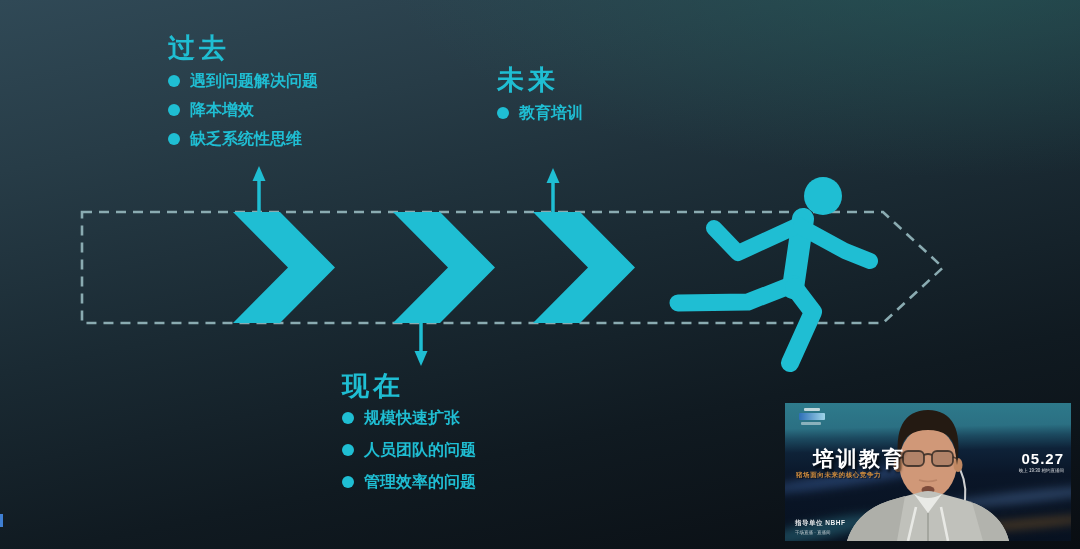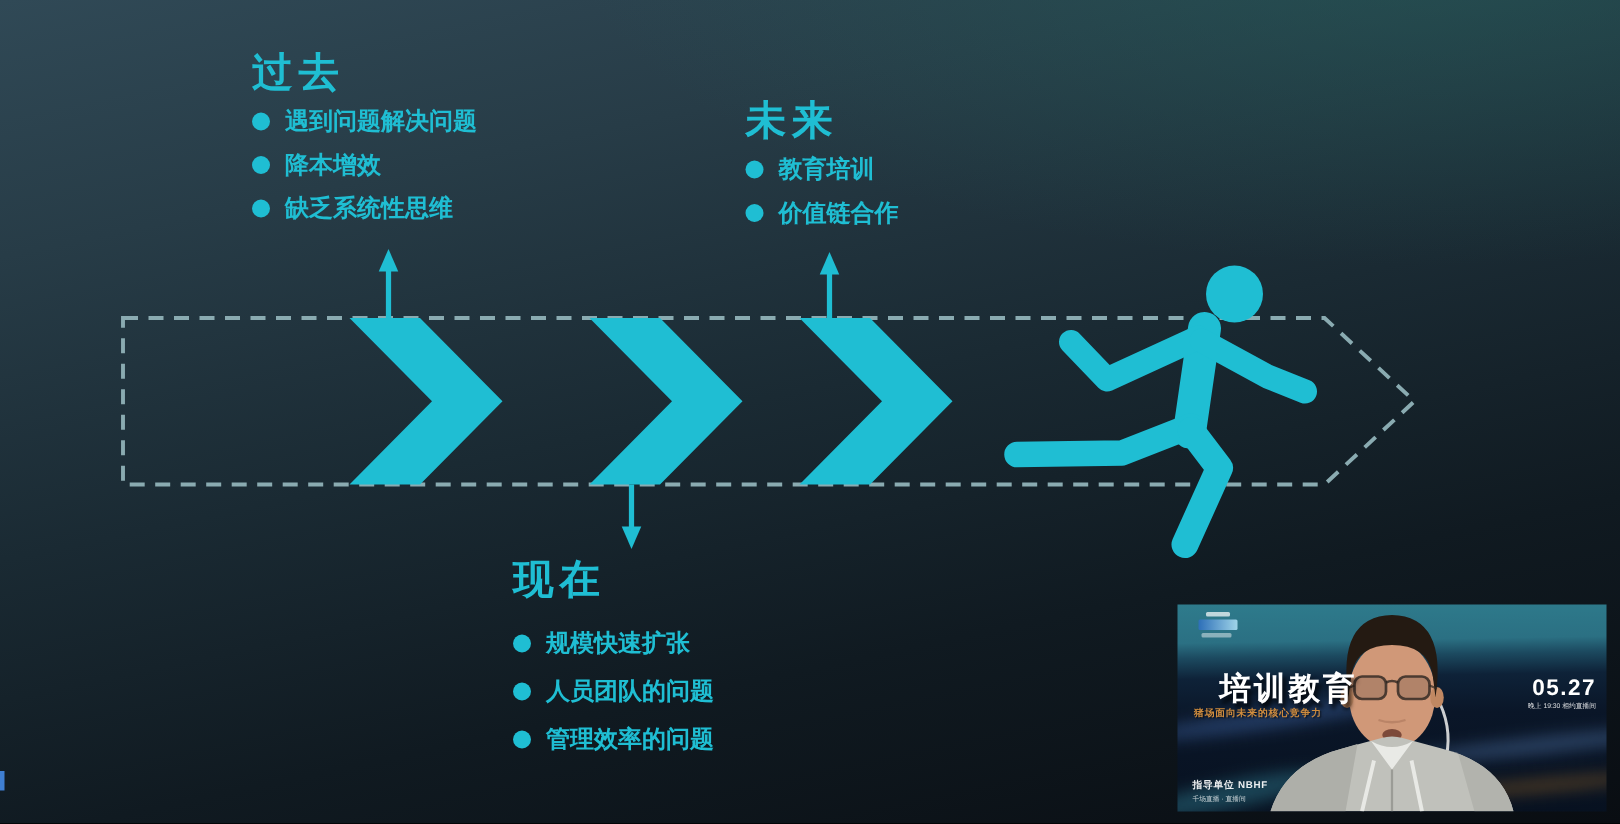--- a/index.html
+++ b/index.html
@@ -6,21 +6,21 @@
   #stage{position:relative;width:1080px;height:549px;overflow:hidden;
     font-family:"Liberation Sans","DejaVu Sans",sans-serif;
     background:
       radial-gradient(85% 65% at 88% -8%, rgba(36,96,92,0.55), rgba(36,96,92,0) 62%),
       linear-gradient(168deg, #304956 0%, #273c47 22%, #1a2a33 48%, #101a21 72%, #090d12 100%);
   }
   .group{position:absolute;color:var(--accent);}
   .group h2{margin:0;font-size:27px;font-weight:700;letter-spacing:4px;}
   .group ul{list-style:none;margin:4px 0 0 0;padding:0;}
   .group li{display:flex;align-items:center;gap:10px;height:22px;margin-bottom:7px;font-size:16px;font-weight:700;letter-spacing:0px;}
-  .group.present ul{margin-top:14px;text-align:center;}
+  .group.present ul{margin-top:3px;text-align:center;}
   .group.present li{margin-bottom:10px;}
   .dot{width:12px;height:12px;border-radius:50%;background:var(--accent);flex:0 0 auto;}
   #diagram{position:absolute;left:0;top:0;}
   .accent-fill{fill:var(--accent);}
   .accent-stroke{stroke:var(--accent);}
 
   #overlay{position:absolute;left:785px;top:403px;width:286px;height:138px;overflow:hidden;
     background:linear-gradient(179deg,#2e7b8c 0px,#2b7083 26px,#1c4a60 36px,#0e2238 50px,#0a1628 75px,#071120 100%);}
   .streak{position:absolute;border-radius:50%;filter:blur(5px);}
   #ov-title{position:absolute;left:10px;top:42px;color:#fff;font-size:21px;font-weight:700;letter-spacing:2px;text-shadow:2px 3px 3px rgba(0,0,0,.8);margin-left:18px;}
@@ -87,24 +87,20 @@
     </ul>
   </section>
 
   <section class="group future" style="left:497px;top:30px;margin-top:32px;">
     <h2>未来</h2>
     <ul>
       <li>
           <span class="dot"></span>
           <span>教育培训</span>
         </li>
-      <li>
-          <span class="dot"></span>
-          <span>价值链合作</span>
-        </li>
     </ul>
   </section>
 
   <section class="group present" style="left:342px;top:368px;">
     <h2>现在</h2>
     <ul>
       <li>
           <span class="dot"></span>
           <span>规模快速扩张</span>
         </li>

